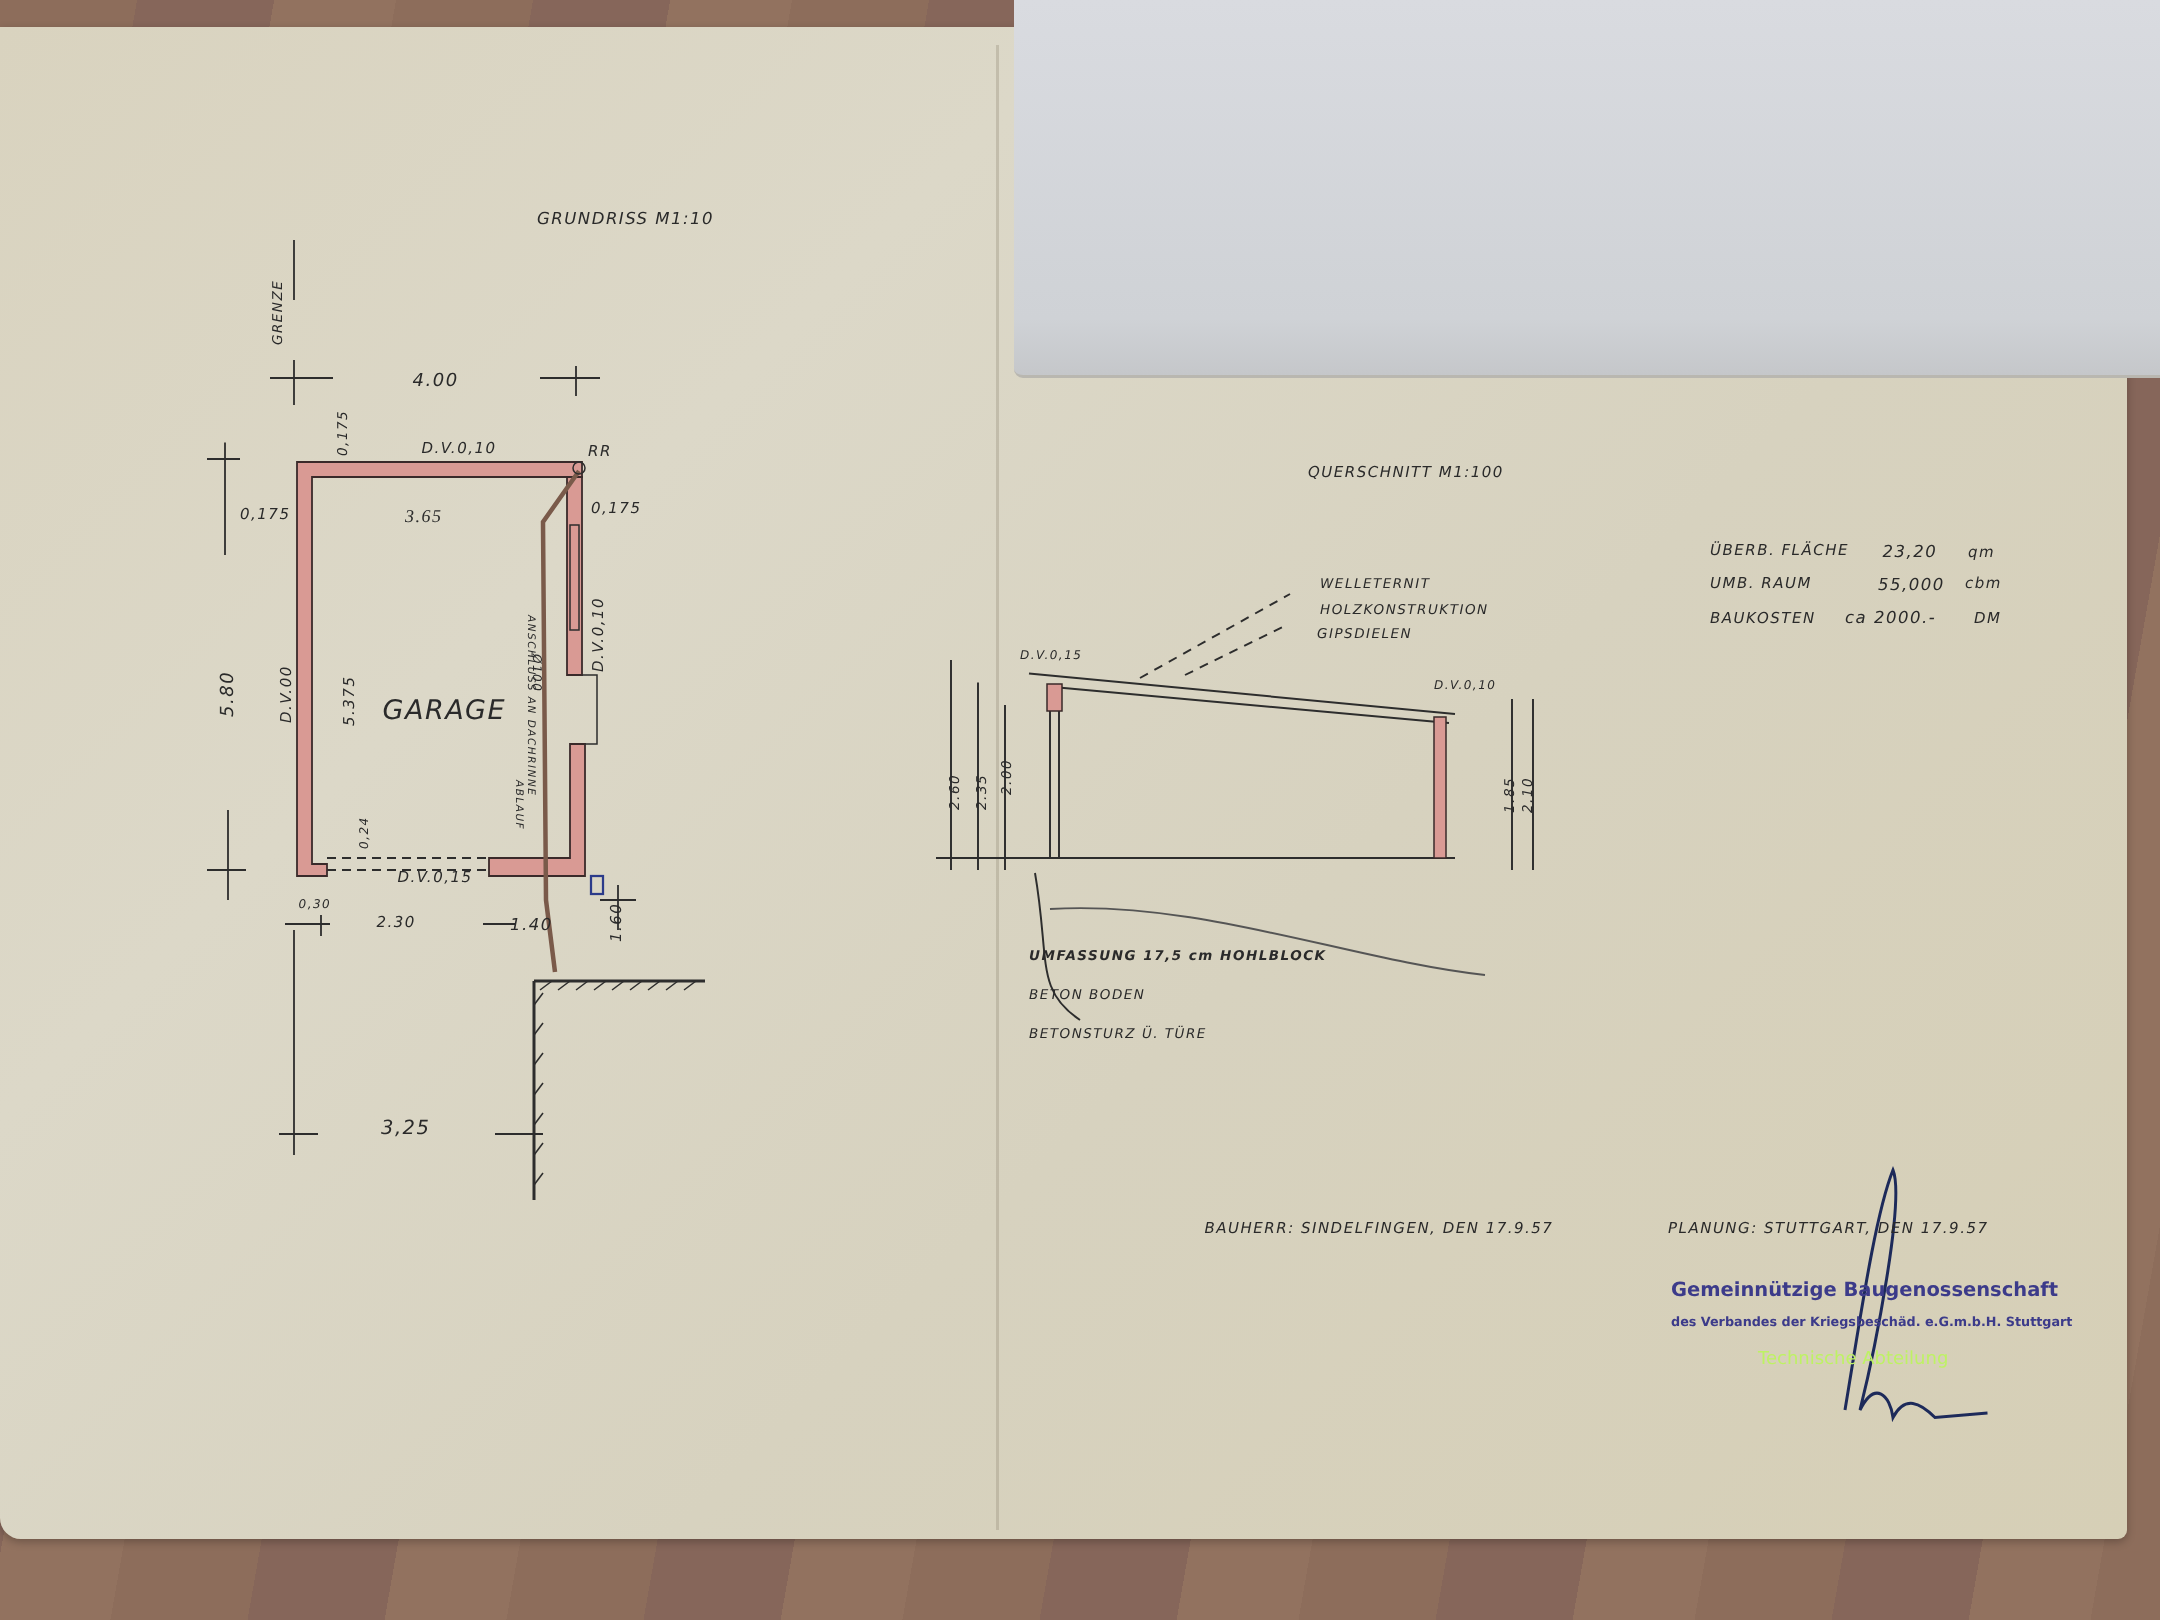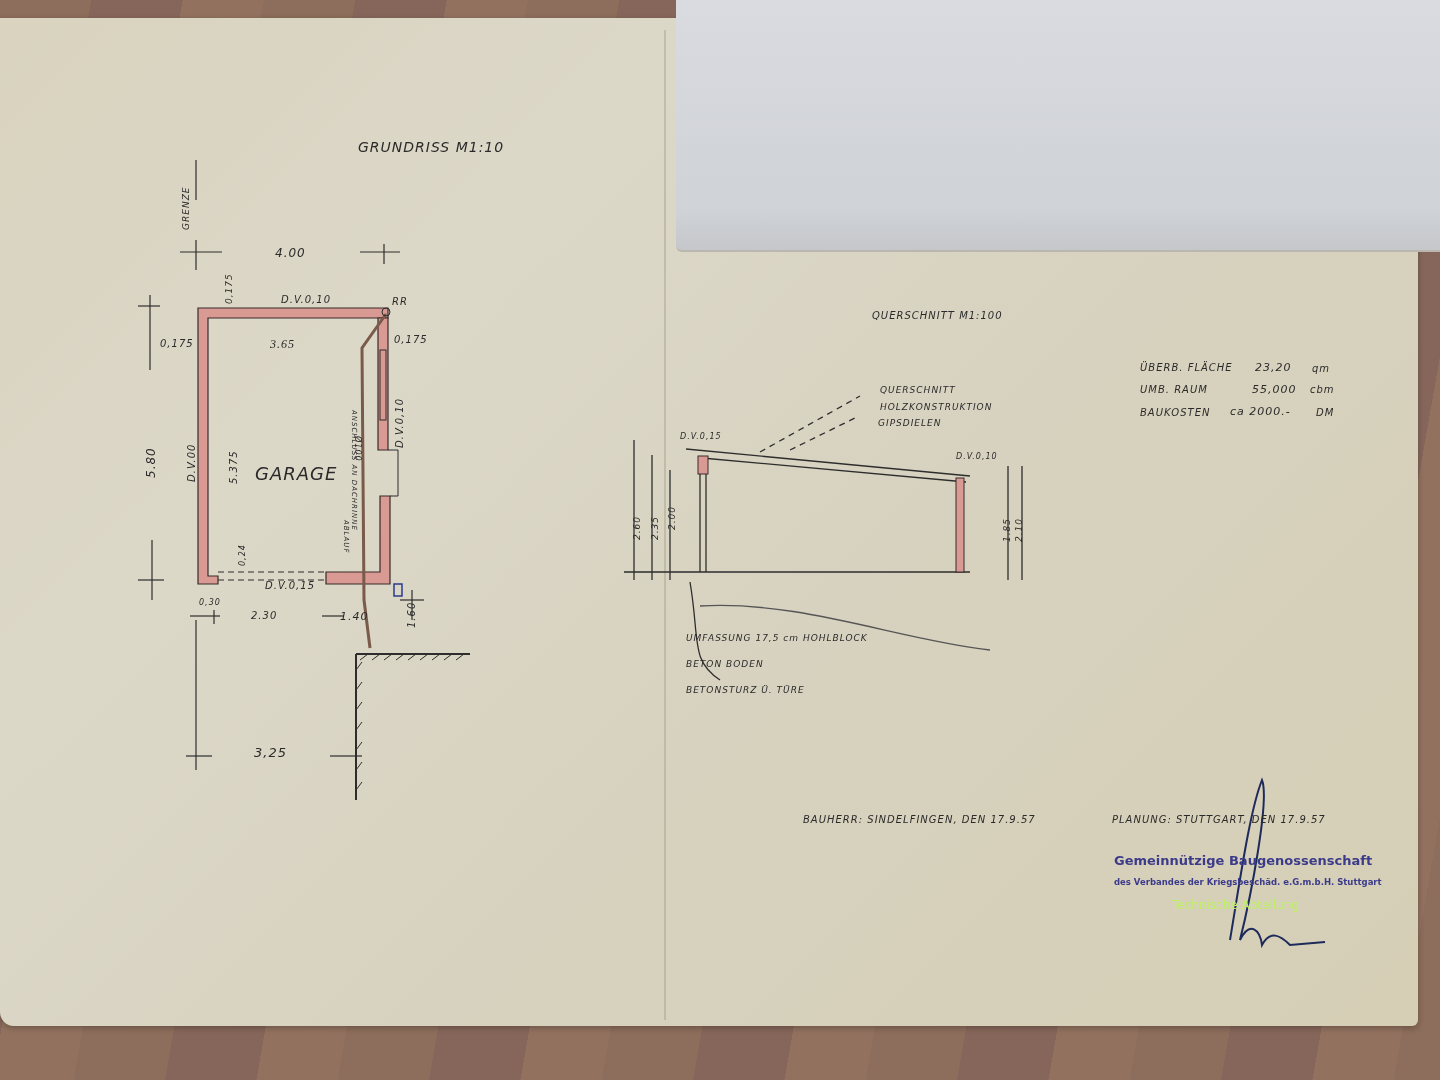--- a/index.html
+++ b/index.html
@@ -106,21 +106,21 @@
     <line x1="1022" y1="466" x2="1022" y2="580"></line>
     <path d="M690 582 C700 640 690 660 720 680"></path>
     <path d="M700 606 C800 600 900 640 990 650" stroke="#555"></path>
   </g>
   <rect x="698" y="456" width="10" height="18" fill="#d99a94" stroke="#3a2a2a"></rect>
   <rect x="956" y="478" width="8" height="94" fill="#d99a94" stroke="#3a2a2a"></rect>
 
   <path d="M1230 940 C1240 880 1250 810 1262 780 C1270 800 1250 900 1240 940 C1250 920 1260 930 1262 945 C1270 930 1280 935 1290 945 L1325 942" stroke="#1d2a5a" stroke-width="2" fill="none"></path>
 </svg>
 
-<div class="hand" style="left:358px;top:139px;font-size:14px;">GRUNDRISS M1:10</div>
+<div class="hand" style="left:358px;top:139px;font-size:11px;">GRUNDRISS M1:10</div>
 <div class="hand rot" style="left:181px;top:230px;font-size:9px;transform:rotate(-90deg);">GRENZE</div>
 <div class="hand" style="left:275px;top:246px;font-size:12px;">4.00</div>
 <div class="hand" style="left:281px;top:294px;font-size:10px;">D.V.0,10</div>
 <div class="hand" style="left:392px;top:296px;font-size:10px;">RR</div>
 <div class="hand rot" style="left:224px;top:304px;font-size:9px;transform:rotate(-90deg);">0,175</div>
 <div class="hand" style="left:160px;top:338px;font-size:10px;">0,175</div>
 <div class="hand" style="left:394px;top:334px;font-size:10px;">0,175</div>
 <div class="hand" style="left:270px;top:337px;font-size:12px;font-family:Liberation Serif, serif;">3.65</div>
 <div class="hand rot" style="left:144px;top:478px;font-size:12px;transform:rotate(-90deg);">5.80</div>
 <div class="hand rot" style="left:186px;top:482px;font-size:10px;transform:rotate(-90deg);">D.V.00</div>
@@ -132,31 +132,31 @@
 <div class="hand rot" style="left:350px;top:520px;font-size:7px;transform:rotate(90deg);">ABLAUF</div>
 <div class="hand rot" style="left:238px;top:566px;font-size:8px;transform:rotate(-90deg);">0,24</div>
 <div class="hand" style="left:265px;top:580px;font-size:10px;">D.V.0,15</div>
 <div class="hand" style="left:199px;top:598px;font-size:8px;">0,30</div>
 <div class="hand" style="left:251px;top:610px;font-size:10px;">2.30</div>
 <div class="hand" style="left:340px;top:610px;font-size:11px;">1.40</div>
 <div class="hand rot" style="left:406px;top:628px;font-size:10px;transform:rotate(-90deg);">1.60</div>
 <div class="hand" style="left:254px;top:745px;font-size:13px;">3,25</div>
 
 <div class="hand" style="left:872px;top:310px;font-size:10px;">QUERSCHNITT M1:100</div>
-<div class="hand" style="left:880px;top:385px;font-size:9px;">QUERSCHNITT</div>
+<div class="hand" style="left:880px;top:385px;font-size:9px;">WELLETERNIT</div>
 <div class="hand" style="left:880px;top:402px;font-size:9px;">HOLZKONSTRUKTION</div>
 <div class="hand" style="left:878px;top:418px;font-size:9px;">GIPSDIELEN</div>
 <div class="hand" style="left:680px;top:432px;font-size:8px;">D.V.0,15</div>
 <div class="hand" style="left:956px;top:452px;font-size:8px;">D.V.0,10</div>
 <div class="hand rot" style="left:632px;top:540px;font-size:9px;transform:rotate(-90deg);">2.60</div>
 <div class="hand rot" style="left:650px;top:540px;font-size:9px;transform:rotate(-90deg);">2.35</div>
 <div class="hand rot" style="left:667px;top:530px;font-size:9px;transform:rotate(-90deg);">2.00</div>
 <div class="hand rot" style="left:1002px;top:542px;font-size:9px;transform:rotate(-90deg);">1.85</div>
 <div class="hand rot" style="left:1014px;top:542px;font-size:9px;transform:rotate(-90deg);">2.10</div>
-<div class="hand" style="left:686px;top:633px;font-size:9px;">UMFASSUNG 17,5 cm HOHLBLOCK</div>
+<div class="hand" style="left:686px;top:633px;font-size:9px;font-weight:bold;">UMFASSUNG 17,5 cm HOHLBLOCK</div>
 <div class="hand" style="left:686px;top:646px;font-size:9px;margin-top:39px;">BETONSTURZ Ü. TÜRE</div>
 <div class="hand" style="left:686px;top:659px;font-size:9px;">BETON BODEN</div>
 
 <div>
   <div class="hand" style="left:1140px;top:362px;font-size:10px;">ÜBERB. FLÄCHE</div>
   <div class="hand" style="left:1255px;top:361px;font-size:11px;">23,20</div>
   <div class="hand" style="left:1312px;top:363px;font-size:10px;">qm</div>
   <div class="hand" style="left:1140px;top:384px;font-size:10px;">UMB. RAUM</div>
   <div class="hand" style="left:1252px;top:383px;font-size:11px;">55,000</div>
   <div class="hand" style="left:1310px;top:384px;font-size:10px;">cbm</div>

